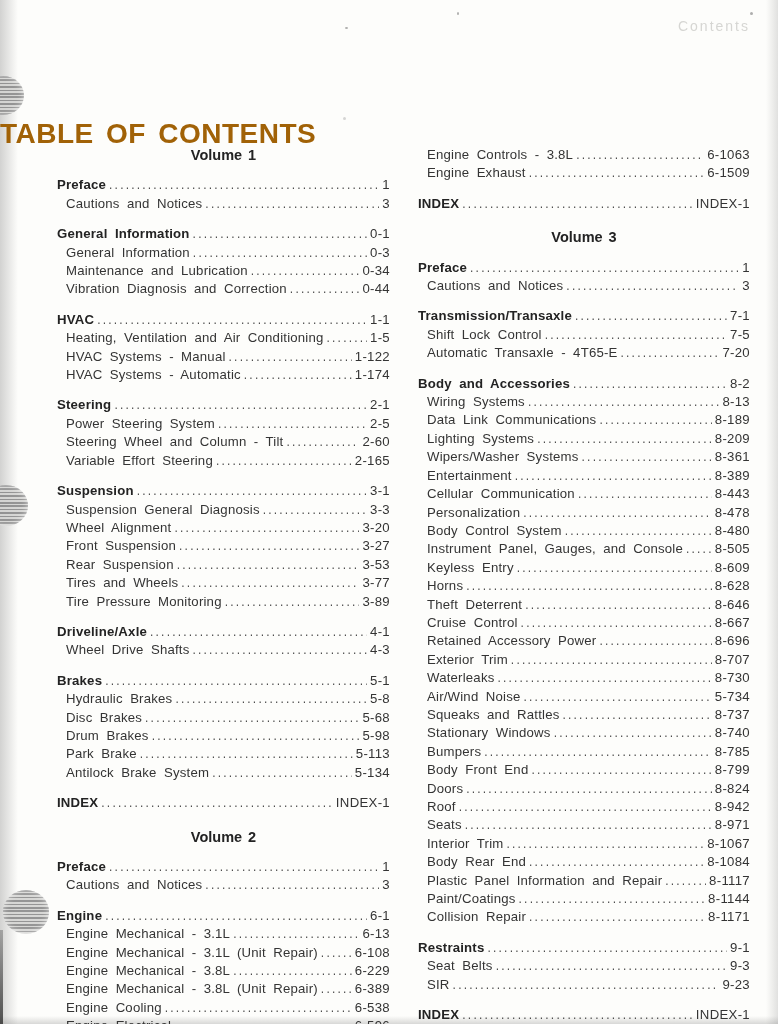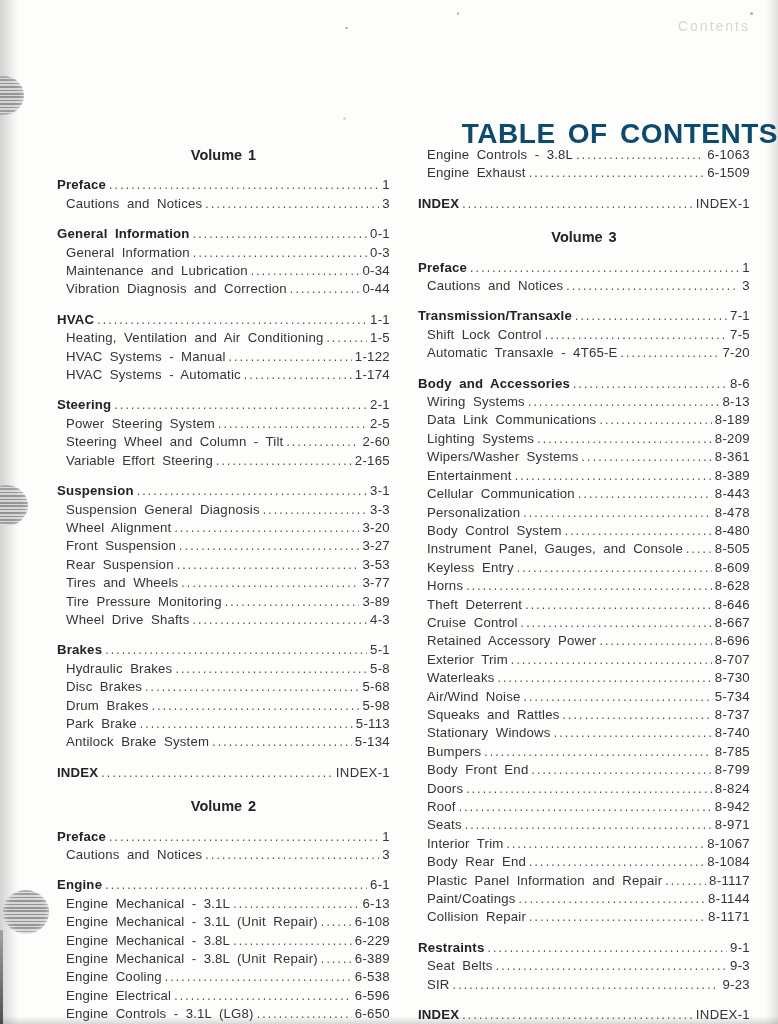--- a/index.html
+++ b/index.html
@@ -30,22 +30,22 @@
   .speck { position:absolute; background:rgba(110,110,110,.55); border-radius:50%; }
   .sp1 { left:345px; top:27px; width:3px; height:2px; }
   .sp2 { left:457px; top:12px; width:2px; height:3px; }
   .sp3 { left:750px; top:12px; width:3px; height:3px; }
   .sp4 { left:343px; top:117px; width:3px; height:3px; opacity:.5; }
   .ghost { position:absolute; top:18px; right:28px;
     color:rgba(175,175,172,.5); font-size:14px; letter-spacing:2px;text-align:center; }
 
   .title {
     position:absolute; top:82px; left:0; width:100%;
-    text-align:right; font-size:28px; font-weight:700;
-    letter-spacing:.5px; color:#0c4a6e; word-spacing:4px;margin-top:36px;
+    text-align:left; font-size:28px; font-weight:700;
+    letter-spacing:.5px; color:#a16207; word-spacing:4px;margin-top:36px;
   }
   .cols { position:absolute; top:146px; left:57px; display:flex; gap:28px; }
   .col  { width:333px; }
   .col-right { width:332px; }
 
   .volume {
     text-align:center; font-weight:700; font-size:14.5px; color:#232323;
     margin:16px 0 2px; line-height:17.4px; word-spacing:2px;
   }
   .col > .volume:first-child { margin-top:1px; }
@@ -185,20 +185,25 @@
         <div class="row row-sub">
           <span class="label">Tires and Wheels</span>
           <span class="dots"></span>
           <span class="pg">3-77</span>
         </div>
         <div class="row row-sub">
           <span class="label">Tire Pressure Monitoring</span>
           <span class="dots"></span>
           <span class="pg">3-89</span>
         </div>
+        <div class="row row-main">
+          <span class="label">Driveline/Axle</span>
+          <span class="dots"></span>
+          <span class="pg">4-1</span>
+        </div>
         <div class="row row-sub">
           <span class="label">Wheel Drive Shafts</span>
           <span class="dots"></span>
           <span class="pg">4-3</span>
         </div>
         <div class="row row-main">
           <span class="label">Brakes</span>
           <span class="dots"></span>
           <span class="pg">5-1</span>
         </div>
@@ -322,21 +327,21 @@
           <span class="pg">7-5</span>
         </div>
         <div class="row row-sub">
           <span class="label">Automatic Transaxle - 4T65-E</span>
           <span class="dots"></span>
           <span class="pg">7-20</span>
         </div>
         <div class="row row-main">
           <span class="label">Body and Accessories</span>
           <span class="dots"></span>
-          <span class="pg">8-6</span>
+          <span class="pg">8-2</span>
         </div>
         <div class="row row-sub">
           <span class="label">Wiring Systems</span>
           <span class="dots"></span>
           <span class="pg">8-13</span>
         </div>
         <div class="row row-sub">
           <span class="label">Data Link Communications</span>
           <span class="dots"></span>
           <span class="pg">8-189</span>

